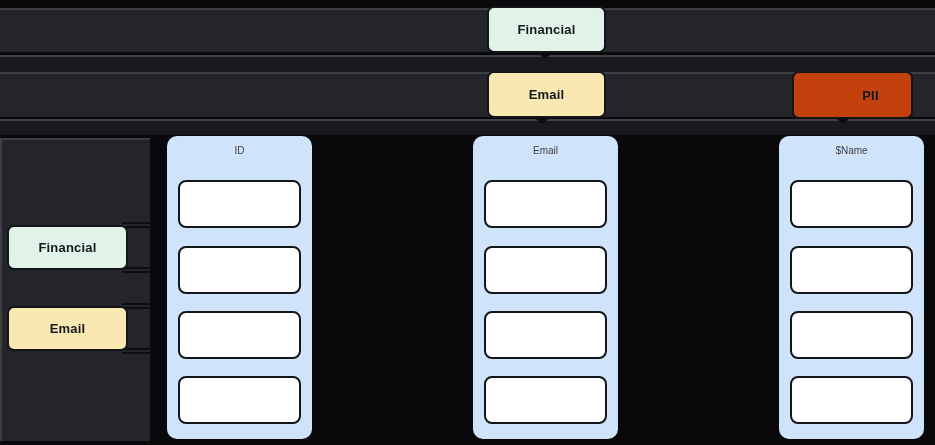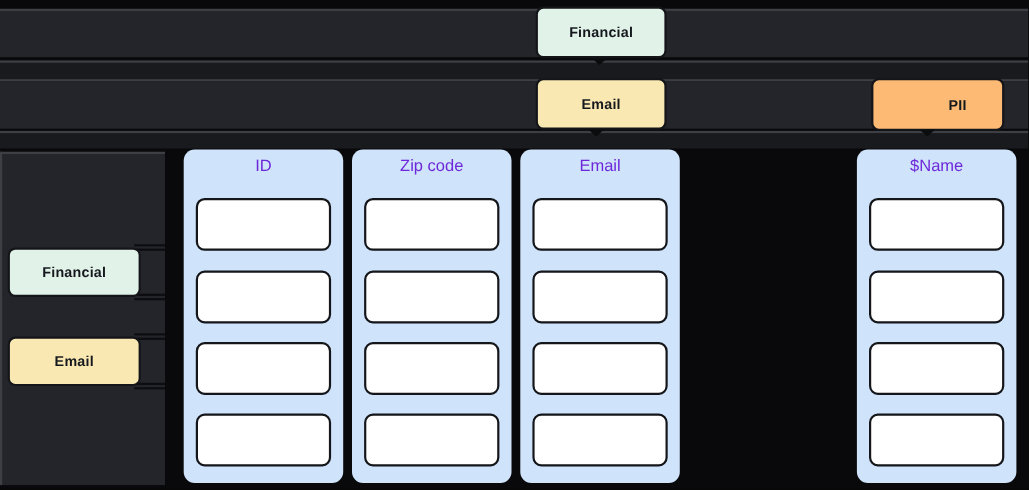--- a/index.html
+++ b/index.html
@@ -14,21 +14,21 @@
   .strip-b{top:74px;height:43px;}
   .thin-b{top:119px;height:16px;background:#191a1e;border-top:2px solid #3d3f45;}
   
   .tag{
     position:absolute;display:flex;align-items:center;justify-content:center;
     font-weight:bold;font-size:13px;color:#15181d;letter-spacing:.2px;
     border:2px solid #141519;border-radius:7px;box-sizing:border-box;
   }
   .green{background:#e1f2e8;}
   .yellow{background:#f9e8b2;text-align:right;}
-  .pink{background:#fdba74;padding-left:36px;}
+  .pink{background:#c2410c;padding-left:36px;}
   .tag-financial-top{left:487px;top:6px;width:119px;height:47px;}
   .tag-email-top{left:487px;top:71px;width:119px;height:47px;}
   .tag-pii-top{left:792px;top:71px;width:121px;height:48px;}
   
   .notch{position:absolute;width:0;height:0;border-left:7px solid transparent;
          border-right:7px solid transparent;border-top:6px solid #0b0c0e;}
   .n1{left:538px;top:53px;}
   .n2{left:535px;top:118px;}
   .n3{left:836px;top:118px;}
   
@@ -42,21 +42,21 @@
   .s1{top:82px}.s2{top:127px}.s3{top:163px}.s4{top:208px}
   .side-financial{left:5px;top:85px;width:121px;height:45px;}
   .side-email{left:5px;top:166px;width:121px;height:45px;}
   
   .column{position:absolute;top:136px;width:145px;height:303px;
           background:#cfe3fb;border-radius:10px;}
   .col-0{left:167px}.col-1{left:320px}.col-2{left:473px}.col-3{left:626px}.col-4{left:779px}
   .col-header{
     position:absolute;top:0;left:0;right:0;height:28px;
     display:flex;align-items:center;justify-content:center;
-    font-size:15px;color:#6d28d9;
+    font-size:10px;color:#404040;
   }
   .cell{position:absolute;left:11px;width:123px;height:48px;background:#ffffff;
         border:2px solid #15161a;border-radius:8px;box-sizing:border-box;}
   .r0{top:44px}.r1{top:110px}.r2{top:175px}.r3{top:240px}
 </style>
 </head>
 <body>
 
 <div class="canvas">
 
@@ -83,27 +83,20 @@
   </div>
 
   <div class="column col-0">
     <div class="col-header">ID</div>
     <div class="cell r0"></div>
     <div class="cell r1"></div>
     <div class="cell r2"></div>
     <div class="cell r3"></div>
   </div>
 
-  <div class="column col-1">
-    <div class="col-header">Zip code</div>
-    <div class="cell r0"></div>
-    <div class="cell r1"></div>
-    <div class="cell r2"></div>
-    <div class="cell r3"></div>
-  </div>
 
   <div class="column col-2">
     <div class="col-header">Email</div>
     <div class="cell r0"></div>
     <div class="cell r1"></div>
     <div class="cell r2"></div>
     <div class="cell r3"></div>
   </div>
 
 

